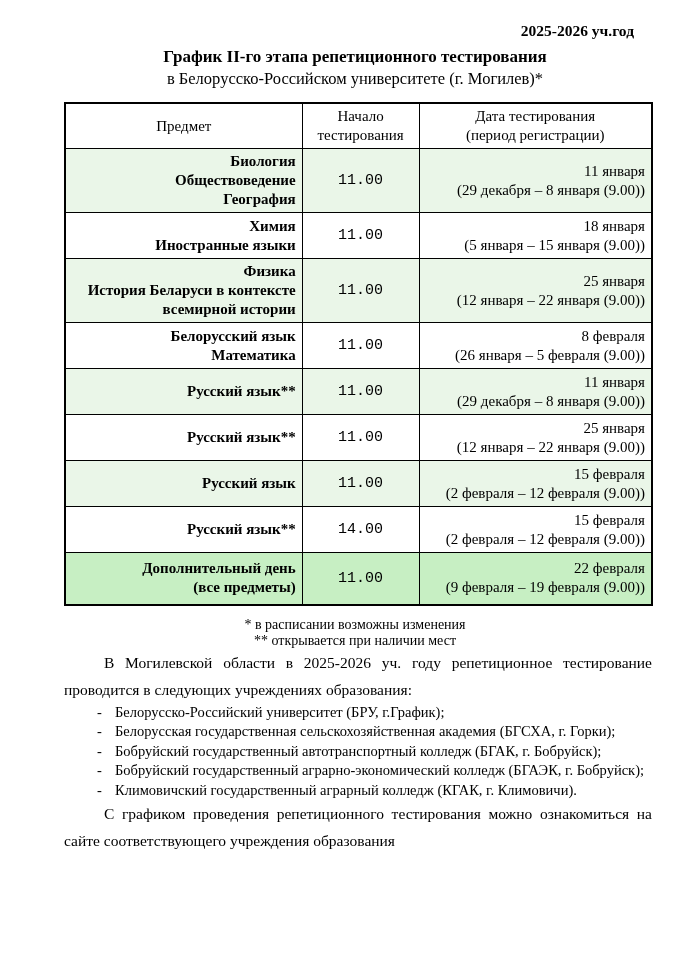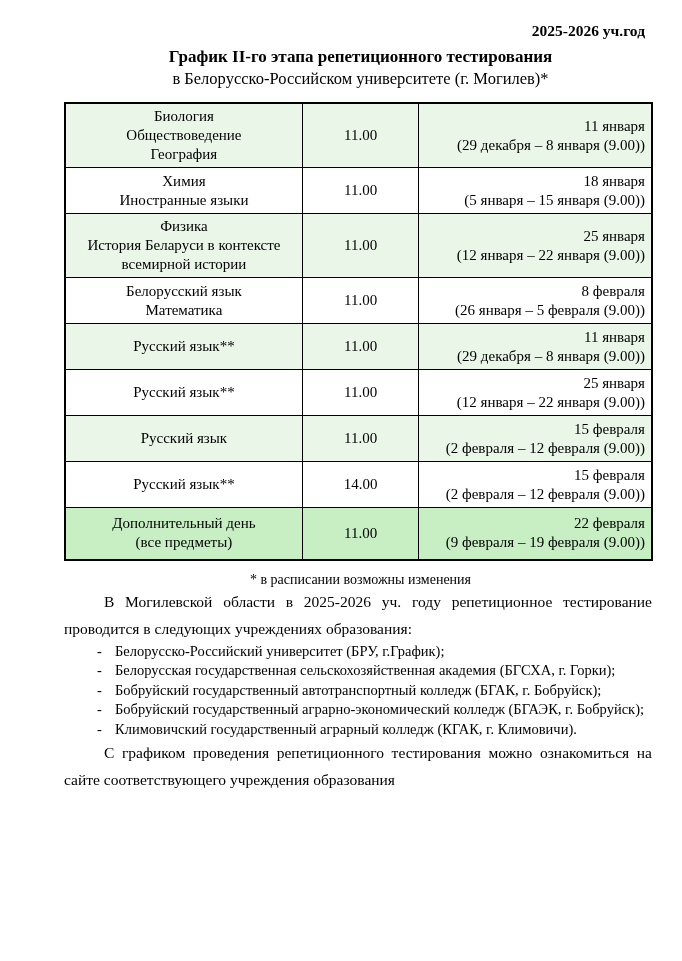--- a/index.html
+++ b/index.html
@@ -10,21 +10,21 @@
     --text:#000000;
   }
   *{box-sizing:border-box;}
   html,body{margin:0;padding:0;}
   body{
     width:682px;height:961px;
     background:#ffffff;color:var(--text);
     font-family:"Liberation Serif", serif;
     overflow:hidden;
   }
-  .page{position:relative;width:682px;height:961px;padding:22px 25px 0 64px;}
+  .page{position:relative;width:682px;height:961px;padding:22px 36px 0 64px;}
 
   .year{
     text-align:right;
     font-weight:bold;
     font-size:15.5px;
     padding-right:12px;
     margin-bottom:6px;
   }
   .title{ text-align:center; margin-bottom:12px; }
   .title-l1{ font-weight:bold; font-size:17px; line-height:22px; }
@@ -42,22 +42,22 @@
     line-height:19px;
     vertical-align:middle;
   }
   col.c1{width:238px;} col.c2{width:117px;} col.c3{width:234px;}
   tr.head th{
     background:#ffffff;
     font-weight:normal;
     text-align:center;
     height:44px;
   }
-  td.c-subject{ text-align:center; }
-  td.c-time{ text-align:center; }
+  td.c-subject{ text-align:right;font-weight:bold; }
+  td.c-time{ text-align:center;font-family:Liberation Mono, monospace; }
   td.c-date{ text-align:right; }
   tr.mint td{ background:var(--row-mint); }
   tr.white td{ background:var(--row-white); }
   tr.green td{ background:var(--row-green); }
   tr.r1 td, tr.r3 td{ height:60px; }
   tr.r2 td, tr.r4 td, tr.r5 td, tr.r6 td, tr.r7 td, tr.r8 td{ height:46px; }
   tr.r9 td{ height:52px; }
 
   .footnotes{ margin-top:11px; font-size:14px; line-height:16px;text-align:center; }
 
@@ -89,20 +89,31 @@
     <div class="title-l2">в Белорусско-Российском университете (г. Могилев)*</div>
   </div>
 
   <table class="schedule">
     <colgroup>
         <col class="c1">
         <col class="c2">
         <col class="c3">
       </colgroup>
     <tbody>
+        <tr class="head">
+      <th>Предмет</th>
+      <th>
+        <div>Начало</div>
+        <div>тестирования</div>
+      </th>
+      <th>
+        <div>Дата тестирования</div>
+        <div>(период регистрации)</div>
+      </th>
+    </tr>
 
     <tr class="mint r1">
       <td class="c-subject">
         <div>Биология</div>
         <div>Обществоведение</div>
         <div>География</div>
       </td>
       <td class="c-time">11.00</td>
       <td class="c-date">
         <div>11 января</div>
@@ -199,20 +210,21 @@
       <td class="c-date">
         <div>22 февраля</div>
         <div>(9 февраля – 19 февраля (9.00))</div>
       </td>
     </tr>
   </tbody>
     </table>
 
   <div class="footnotes">
     <div>* в расписании возможны изменения</div>
+    <div>** открывается при наличии мест</div>
   </div>
 
   <div class="bodytext">
     <div class="para">В Могилевской области в 2025-2026 уч. году репетиционное тестирование проводится в следующих учреждениях образования:</div>
 
     <div class="inst-list">
       <div class="inst">
         <span class="dash">-</span>
         <span>Белорусско-Российский университет (БРУ, г.График);</span>
       </div>

